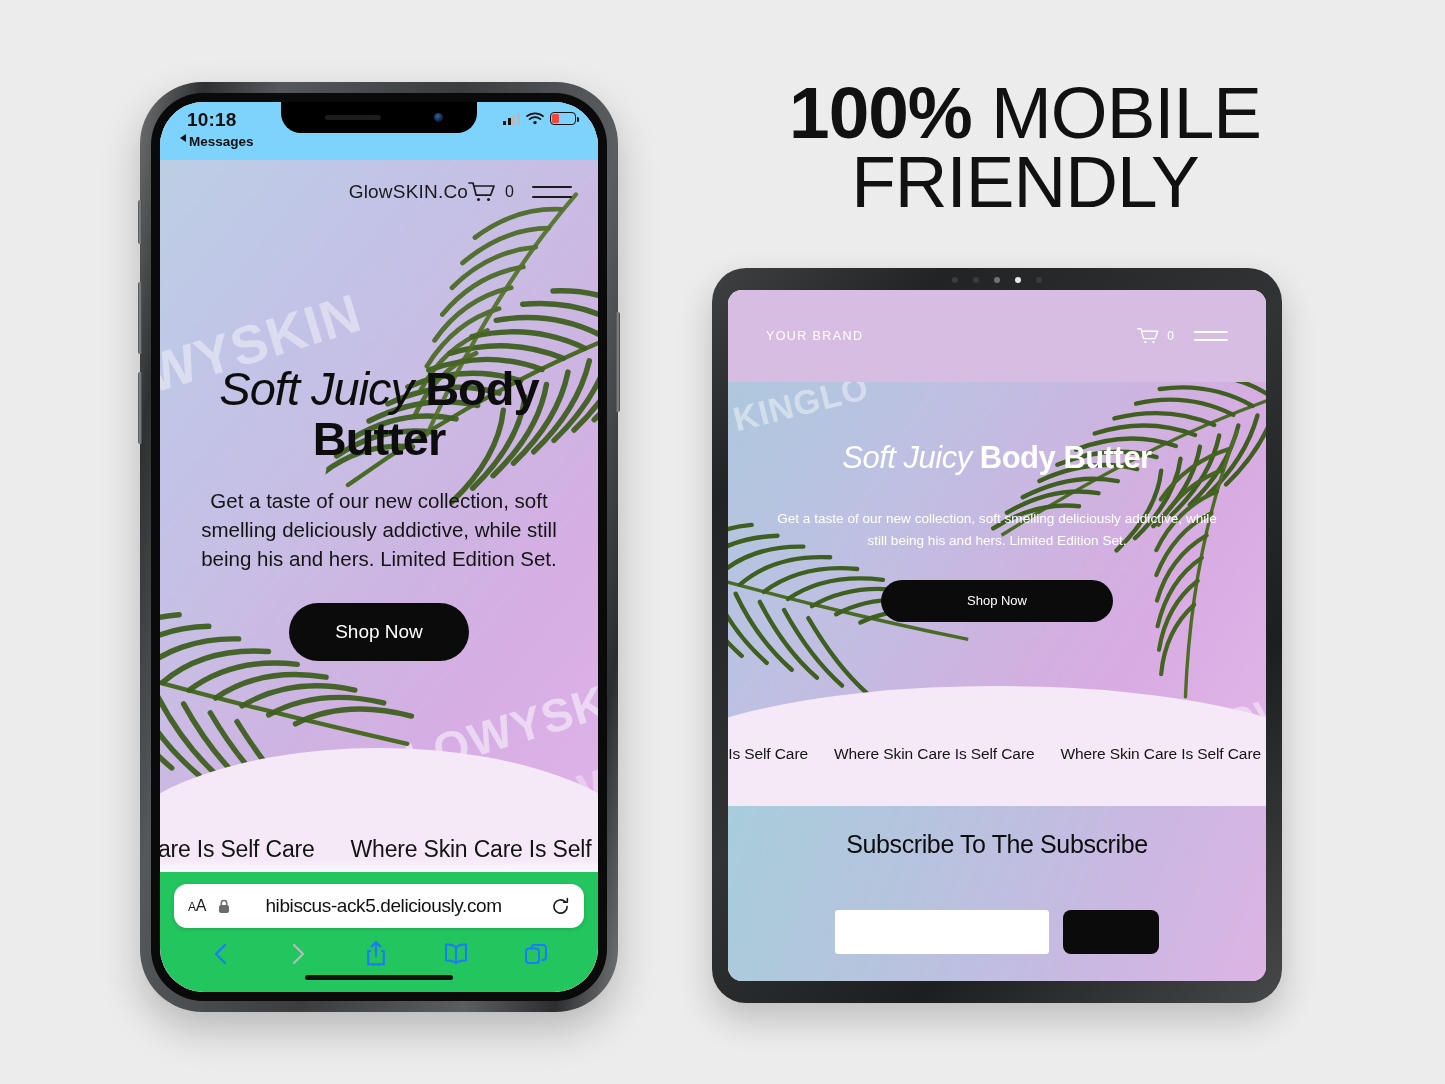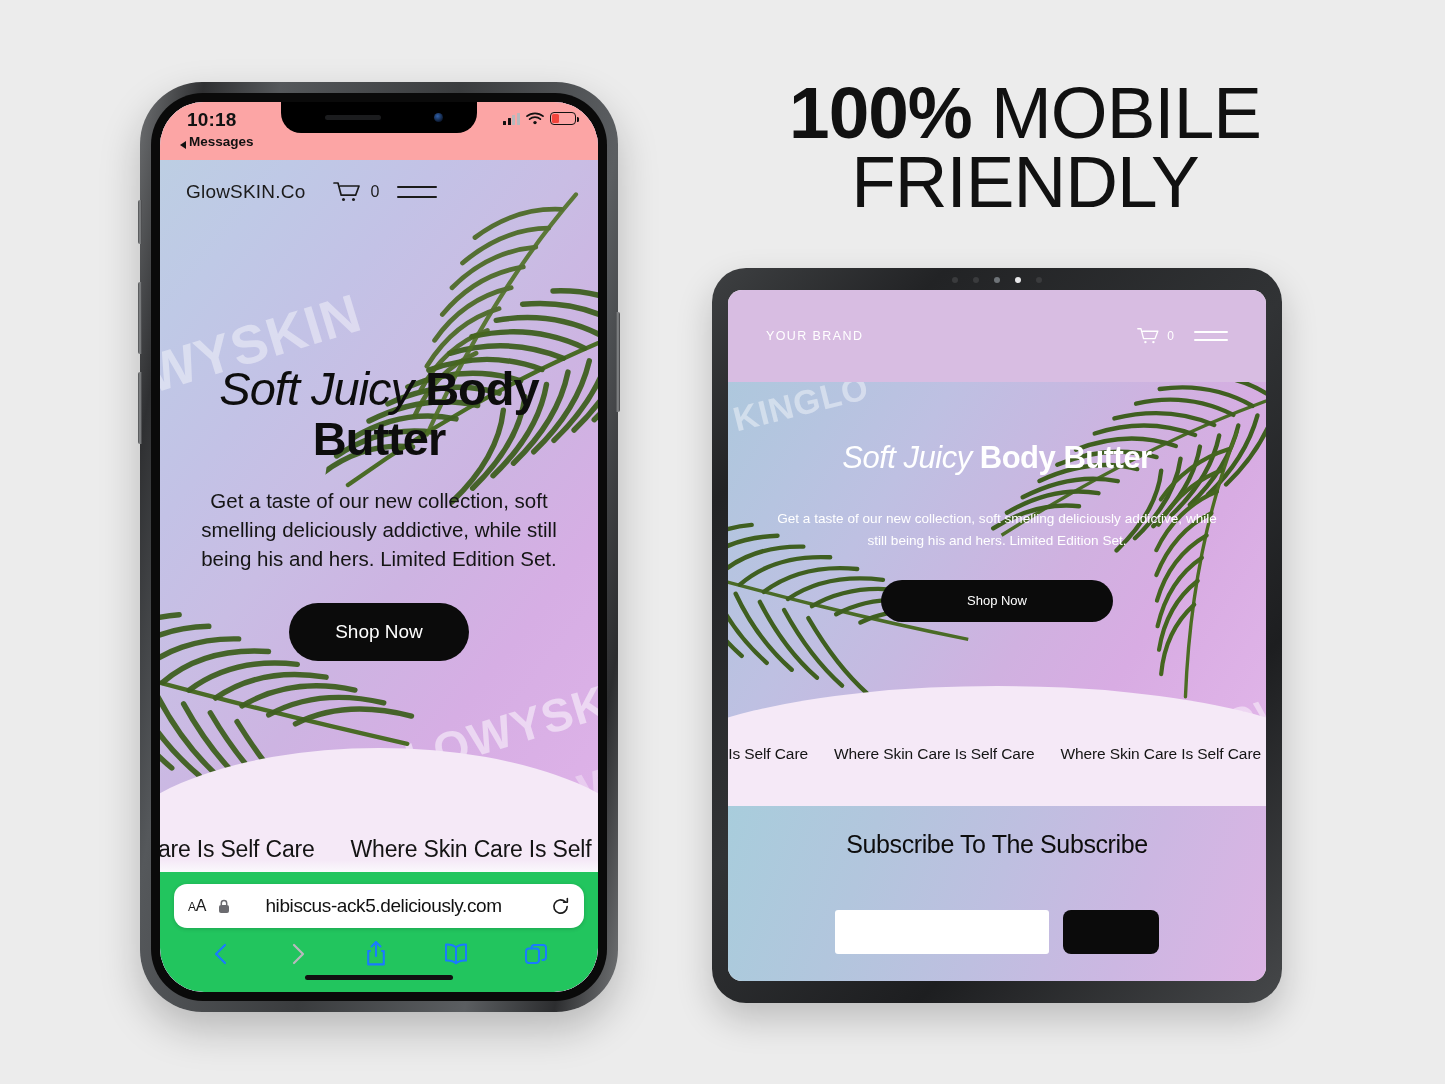--- a/index.html
+++ b/index.html
@@ -75,31 +75,31 @@
   }
   .notch .camera {
     position: absolute; right: 34px; top: 11px;
     width: 9px; height: 9px; border-radius: 50%;
     background: radial-gradient(circle at 40% 35%, #2f5fa8, #0d1b33 70%);
   }
 
   
   .statusbar {
     position: absolute; top:0; left:0; right:0; height: 58px;
-    background: #fca5a5;
+    background: #7dd3fc;
     z-index: 30;
   }
   .sb-time {
     position: absolute; left: 27px; top: 7px;
     font-size: 19px; font-weight: 700; color: #111; letter-spacing: 0.2px;
   }
   .sb-back {
     position: absolute; left: 20px; top: 32px;
     font-size: 13.5px; font-weight: 600; color: #111;
-    display:flex; align-items:flex-end; gap:3px;
+    display:flex; align-items:flex-start; gap:3px;
   }
   .sb-back .tri {
     width:0;height:0;border-top:4.5px solid transparent;border-bottom:4.5px solid transparent;
     border-right:6px solid #111;
   }
   .sb-right {
     position: absolute; right: 22px; top: 10px;
     display:flex; align-items:center; gap: 6px;
   }
   .bars { display:flex; align-items:flex-end; gap:1.6px; height:12px; }
@@ -112,22 +112,22 @@
   }
   .battery::after{
     content:""; position:absolute; right:-4px; top:4px; width:2px;height:5px;
     background:#111; border-radius:0 1.5px 1.5px 0;
   }
   .battery .lvl { height:100%; width:32%; background:#f2453d; border-radius:1.6px; }
 
   
   .site-head {
     position: absolute; top: 58px; left:0; right:0; height: 64px;
-    display:flex; align-items:center; justify-content:flex-start;
-    padding: 0 26px; z-index: 20; gap: 28px;
+    display:flex; align-items:center; justify-content:flex-end;
+    padding: 0 26px; z-index: 20;
   }
   .brand-phone { font-size: 19px; color:#1b1b1b; letter-spacing:0.2px; }
   .head-right { display:flex; align-items:center; gap:18px; }
   .cart { display:flex; align-items:center; gap:7px; }
   .cart-count { font-size:16px; color:#1b1b1b; }
   .burger { display:flex; flex-direction:column; gap:8px; }
   .burger span { display:block; width:40px; height:2px; background:#1b1b1b; border-radius:1px; }
 
   
   .hero {

